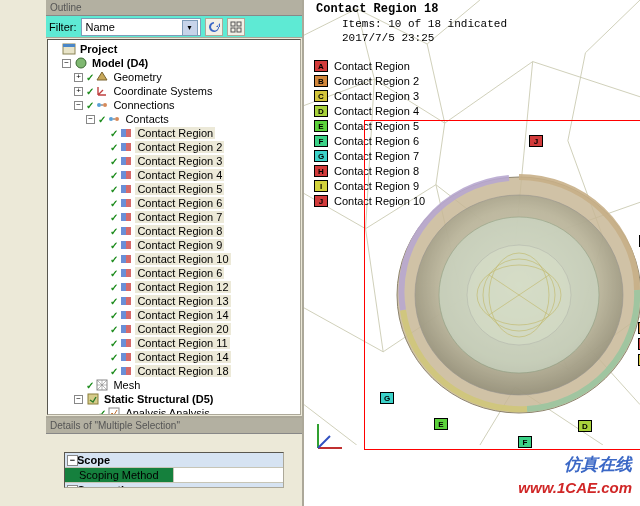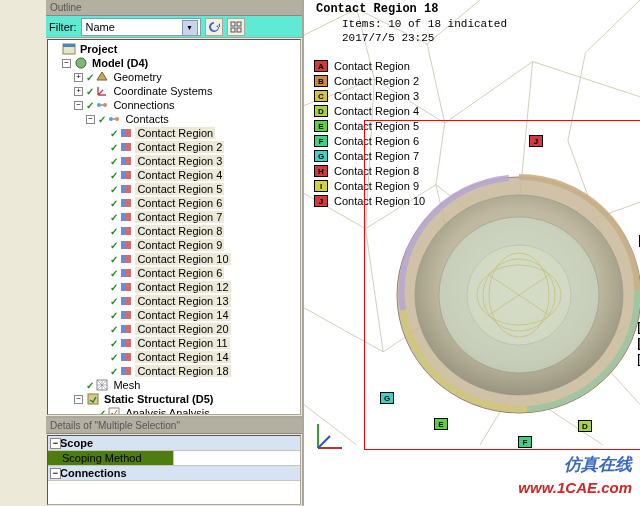--- a/index.html
+++ b/index.html
@@ -22,25 +22,25 @@
   .ico { width: 14px; height: 14px; display: inline-flex; align-items: center; justify-content: center; margin-right: 2px; }
   .lbln { padding: 0 2px; }
   .bold { font-weight: bold; }
   .sel-node { background: #ece9d8; }
   .chk { color: #1a8a1a; font-weight: bold; font-size: 10px; margin-right: 1px; }
   
   svg.ti { width: 14px; height: 14px; }
 
   
   .details { height: 90px; display: flex; flex-direction: column; border-top: 2px solid #aca899; }
-  .tbl { flex: 1; background: #fff; border: 1px inset #aca899; margin: 1px; overflow: hidden; }
+  .tbl { flex: 1; background: #fff; border: 1px inset #aca899; margin: 18px; overflow: hidden; }
   .trow { display: flex; border-bottom: 1px solid #c7c5b6; height: 15px; }
   .tcat { background: #d6e3f2; padding-left: 12px; font-weight: bold; display: flex; align-items: center; width: 100%; position: relative; }
   .tcat::before { content: "−"; position: absolute; left: 2px; top: 2px; width: 9px; height: 9px; border: 1px solid #888; background: #fff; font-size: 9px; line-height: 8px; text-align: center; }
-  .tkey { width: 50%; padding-left: 14px; border-right: 1px solid #c7c5b6; display: flex; align-items: center; background: #4d7c0f; }
+  .tkey { width: 50%; padding-left: 14px; border-right: 1px solid #c7c5b6; display: flex; align-items: center; background: #15803d; }
   .tval { width: 50%; padding-left: 4px; display: flex; align-items: center; }
 
   
   .viewport { flex: 1; position: relative; background: #fff; overflow: hidden; }
   .voronoi { position: absolute; inset: 0; }
   .hdr { position: absolute; left: 12px; top: 2px; font-family: "Courier New", monospace; font-weight: bold; font-size: 12px; color: #000; }
   .sub1, .sub2 { position: absolute; left: 12px; font-family: "Courier New", monospace; font-size: 11px; color: #000; margin-left: 26px; }
   .sub1 { top: 18px; }
   .sub2 { top: 32px; text-align: right; }
 

